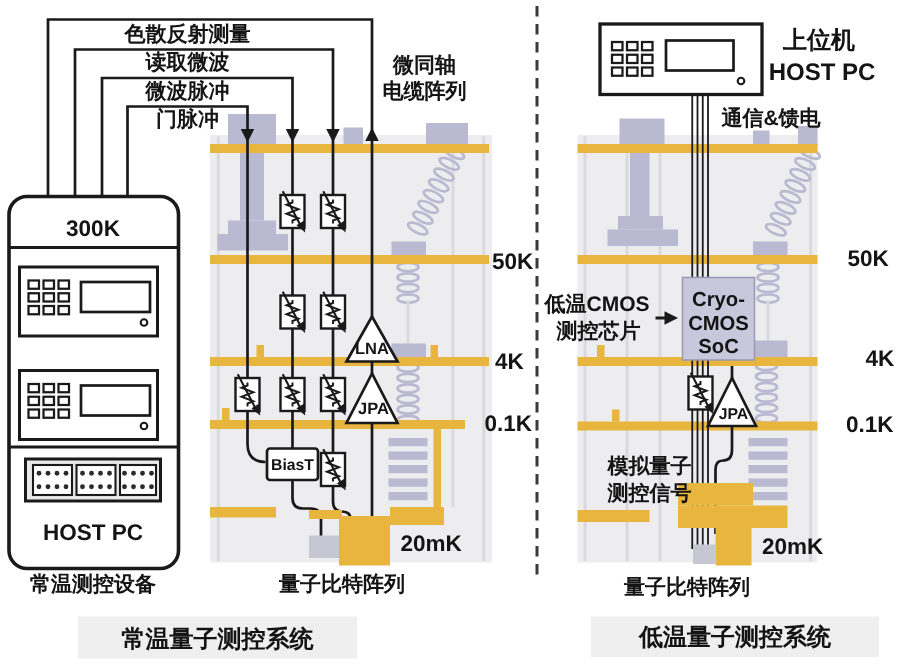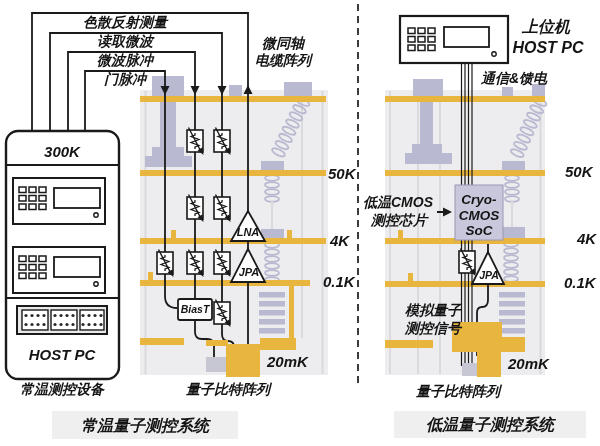--- a/index.html
+++ b/index.html
@@ -1,16 +1,16 @@
 <!DOCTYPE html>
 <html><head>
 <meta charset="utf-8">
 <style>
   html,body{margin:0;padding:0;background:#ffffff;}
-  #stage{width:600px;height:446px;position:relative;background:#fff;overflow:hidden;font-style:italic;}
+  #stage{width:600px;height:446px;position:relative;background:#fff;overflow:hidden;}
   svg{display:block;}
   svg text{font-family:"Liberation Sans","DejaVu Sans",sans-serif;font-weight:700;fill:#141414;}
   .t14{font-size:14px;} .t15{font-size:15px;} .t16{font-size:16px;}
   .t13{font-size:13.5px;} .t11{font-size:11px;} .t10{font-size:10.5px;}
   .sig{stroke:#1a1a1a;stroke-width:1.8;fill:none;}
   .thin{stroke:#1a1a1a;stroke-width:1.2;fill:none;}
   .frame{stroke:#d9d9de;stroke-width:2;fill:none;}
   .plate{fill:#e8b63e;}
   .lav{fill:#b9b9d1;}
   .capbox{fill:#efefef;}

